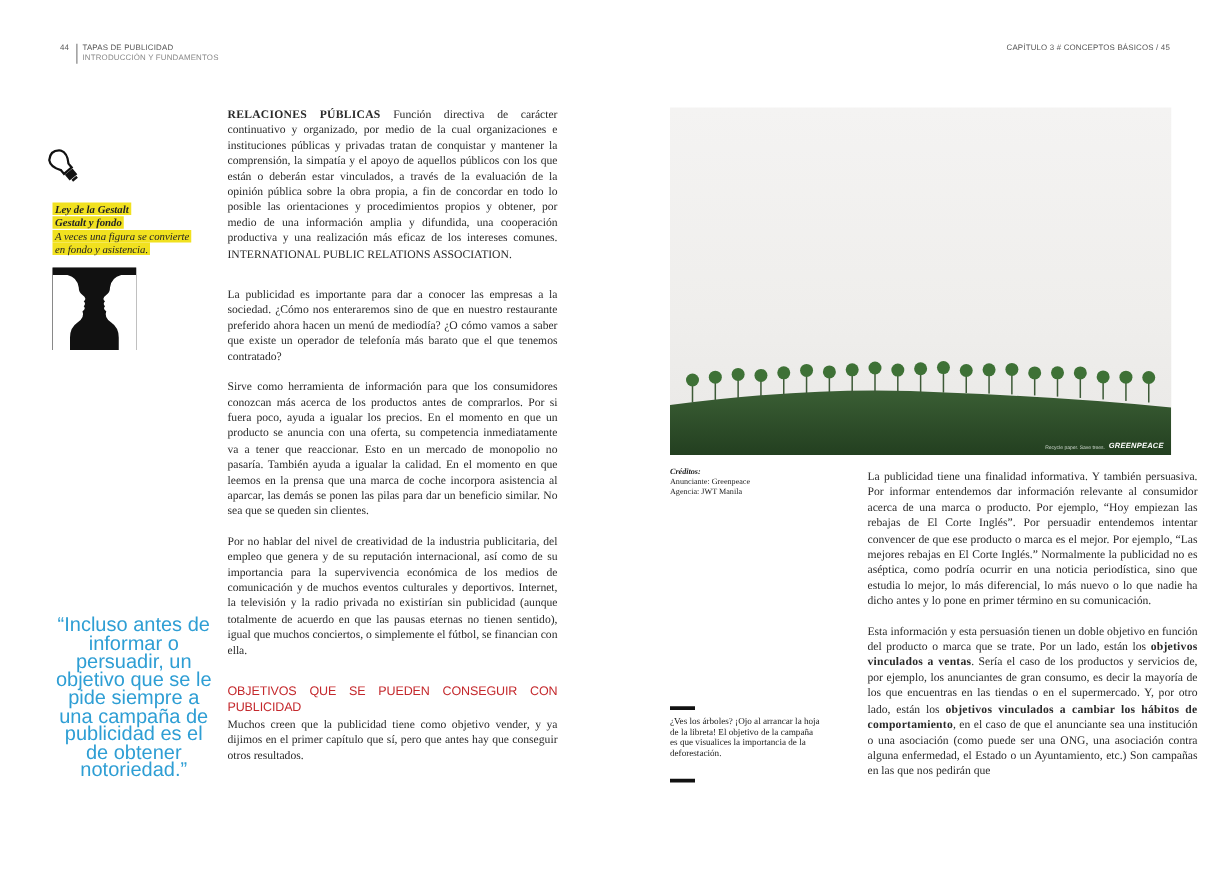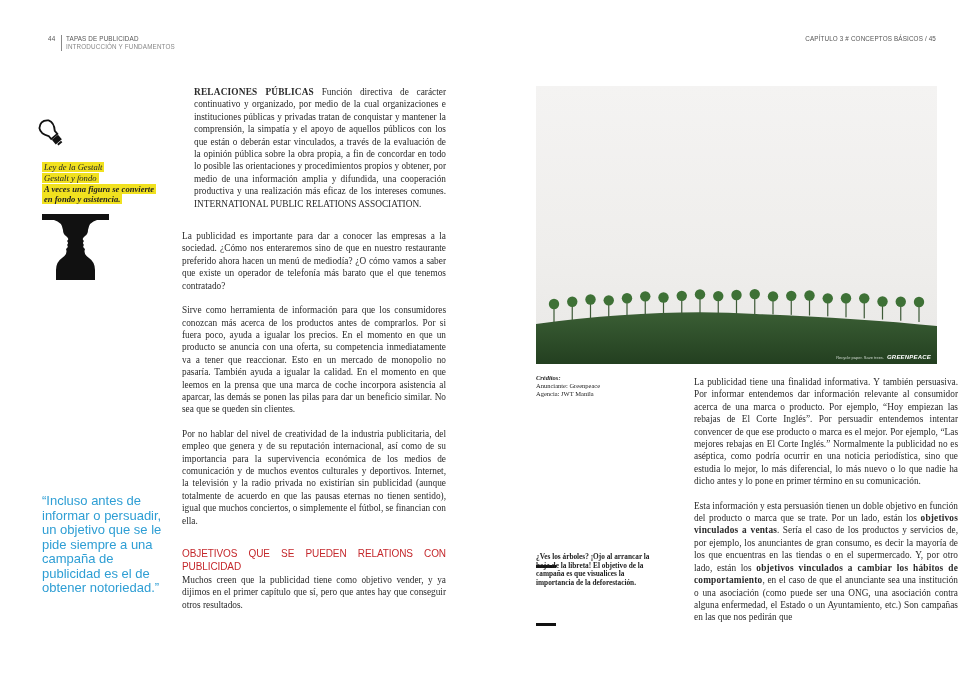--- a/index.html
+++ b/index.html
@@ -11,46 +11,46 @@
   
   .hdr-left { position: absolute; left: 48px; top: 35px; font-family: "Liberation Sans", sans-serif; font-size: 6.3px; color: #555; letter-spacing: 0.15px; display: flex; }
   .hdr-left .pg { margin-right: 6px; }
   .hdr-left .rule { width: 0.7px; background: #888; margin-right: 4px; height: 16px; }
   .hdr-left .lines div { line-height: 8px; }
   .hdr-right { position: absolute; right: 44px; top: 35px; font-family: "Liberation Sans", sans-serif; font-size: 6.3px; color: #555; letter-spacing: 0.15px; }
 
   
   .bulb { position: absolute; left: 38px; top: 117px; width: 30px; height: 36px; }
   .gestalt { position: absolute; left: 42px; top: 162px; width: 130px; font-family: "Liberation Serif", serif; font-style: italic; font-size: 8.6px; line-height: 10.8px; color: #222; }
-  .gestalt .hl { background: #f1e11f; padding: 0 2px; display: inline; box-decoration-break: clone; font-weight: bold; -webkit-box-decoration-break: clone; }
-  .gestalt .title { font-weight: normal; }
+  .gestalt .hl { background: #f1e11f; padding: 0 2px; display: inline; box-decoration-break: clone; -webkit-box-decoration-break: clone; }
+  .gestalt .title { font-weight: bold; }
   .vase { position: absolute; left: 42px; top: 214px; width: 67px; height: 66px; background: #111; overflow: hidden; }
 
-  .quote { position: absolute; left: 42px; top: 494px; width: 130px; font-family: "Liberation Sans", sans-serif; font-size: 13px; line-height: 14.5px; color: #2e9ed4; }
+  .quote { position: absolute; left: 42px; top: 494px; width: 130px; font-family: "Liberation Sans", sans-serif; font-size: 16px; line-height: 14.5px; color: #2e9ed4; text-align: center; }
 
   
   .col-left { position: absolute; left: 182px; top: 86px; width: 264px; font-size: 9.3px; line-height: 12.4px; color: #2a2a2a; text-align: justify; }
   .col-left p { margin-bottom: 12px; }
   .col-left .lead { font-weight: bold; letter-spacing: 0.2px; }
   .col-left h3 { font-family: "Liberation Sans", sans-serif; font-weight: normal; font-size: 10px; color: #c4282c; margin: 0 0 1px 0; letter-spacing: -0.1px; line-height: 13px; }
-  .p-intl { margin-bottom: 20px !important; margin-left: 12px; }
+  .p-intl { margin-bottom: 20px !important; }
 
   
   .photo { position: absolute; left: 536px; top: 86px; width: 401px; height: 278px; background: linear-gradient(180deg, #f4f3f2 0%, #efeeec 60%, #e9e8e6 100%); overflow: hidden; }
   .photo svg { position: absolute; left: 0; top: 0; }
   .photo-credit { position: absolute; right: 6px; bottom: 4px; font-family: "Liberation Sans", sans-serif; font-size: 4px; color: #cfd8cf; display: flex; align-items: center; gap: 3px; }
   .photo-credit .brand { font-weight: bold; font-style: italic; font-size: 6px; color: #fff; letter-spacing: 0.2px; }
 
   
   .credits { position: absolute; left: 536px; top: 374px; width: 120px; font-size: 6.5px; line-height: 8px; color: #222; }
   .credits .ct { font-weight: bold; font-style: italic; }
 
   
   .cap-rule { position: absolute; left: 536px; width: 20px; height: 2.5px; background: #111; }
-  .caption { position: absolute; left: 536px; top: 553px; width: 120px; font-family: "Liberation Serif", serif; font-weight: bold; font-size: 7.3px; line-height: 8.7px; color: #222; }
+  .caption { position: absolute; left: 536px; top: 573px; width: 120px; font-family: "Liberation Serif", serif; font-weight: normal; font-size: 7.3px; line-height: 8.7px; color: #222; }
 
   
   .col-right { position: absolute; left: 694px; top: 376px; width: 264px; font-size: 9.3px; line-height: 12.4px; color: #2a2a2a; text-align: justify; }
   .col-right p { margin-bottom: 12px; }
   .col-right b { font-weight: bold; letter-spacing: 0.2px; }
 </style>
 </head>
 <body>
 
 <div class="spread">
@@ -99,21 +99,21 @@
   <div class="col-left">
     <p class="p-intl">
       <span class="lead">RELACIONES PÚBLICAS</span><span> Función directiva de carácter continuativo y organizado, por medio de la cual organizaciones e instituciones públicas y privadas tratan de conquistar y mantener la comprensión, la simpatía y el apoyo de aquellos públicos con los que están o deberán estar vinculados, a través de la evaluación de la opinión pública sobre la obra propia, a fin de concordar en todo lo posible las orientaciones y procedimientos propios y obtener, por medio de una información amplia y difundida, una cooperación productiva y una realización más eficaz de los intereses comunes.</span>
       <span>INTERNATIONAL PUBLIC RELATIONS ASSOCIATION.</span>
     </p>
 
     <p>La publicidad es importante para dar a conocer las empresas a la sociedad. ¿Cómo nos enteraremos sino de que en nuestro restaurante preferido ahora hacen un menú de mediodía? ¿O cómo vamos a saber que existe un operador de telefonía más barato que el que tenemos contratado?</p>
     <p>Sirve como herramienta de información para que los consumidores conozcan más acerca de los productos antes de comprarlos. Por si fuera poco, ayuda a igualar los precios. En el momento en que un producto se anuncia con una oferta, su competencia inmediatamente va a tener que reaccionar. Esto en un mercado de monopolio no pasaría. También ayuda a igualar la calidad. En el momento en que leemos en la prensa que una marca de coche incorpora asistencia al aparcar, las demás se ponen las pilas para dar un beneficio similar. No sea que se queden sin clientes.</p>
     <p style="margin-bottom:20px;">Por no hablar del nivel de creatividad de la industria publicitaria, del empleo que genera y de su reputación internacional, así como de su importancia para la supervivencia económica de los medios de comunicación y de muchos eventos culturales y deportivos. Internet, la televisión y la radio privada no existirían sin publicidad (aunque totalmente de acuerdo en que las pausas eternas no tienen sentido), igual que muchos conciertos, o simplemente el fútbol, se financian con ella.</p>
 
-    <h3>OBJETIVOS QUE SE PUEDEN RELATIONS CON PUBLICIDAD</h3>
+    <h3>OBJETIVOS QUE SE PUEDEN CONSEGUIR CON PUBLICIDAD</h3>
     <p>Muchos creen que la publicidad tiene como objetivo vender, y ya dijimos en el primer capítulo que sí, pero que antes hay que conseguir otros resultados.</p>
   </div>
 
   <div class="photo">
     <svg width="401" height="278" viewBox="0 0 401 278">
       <defs>
         <linearGradient id="gr" x1="0" y1="0" x2="0" y2="1">
           <stop offset="0" stop-color="#3a5e34"></stop>
           <stop offset="1" stop-color="#233f20"></stop>
         </linearGradient>

